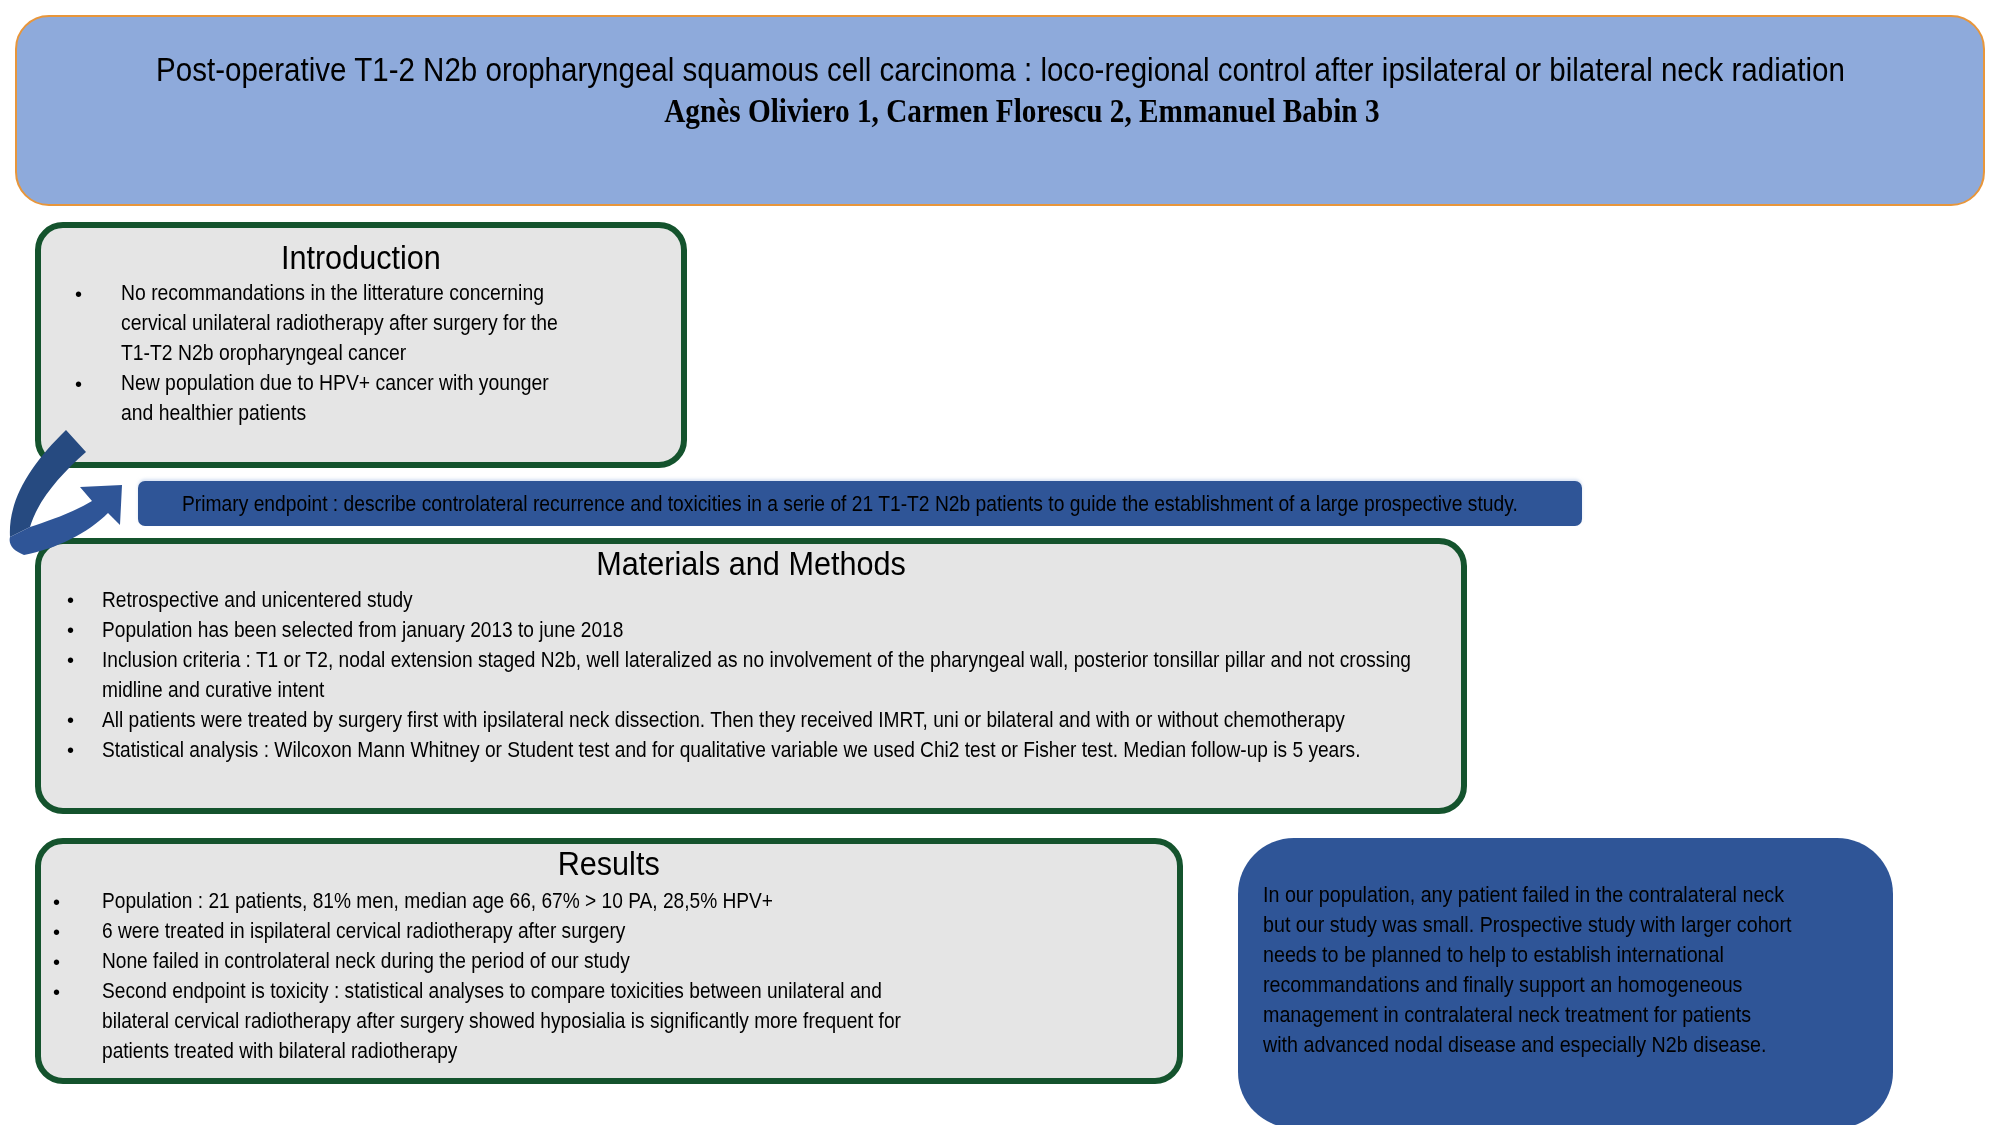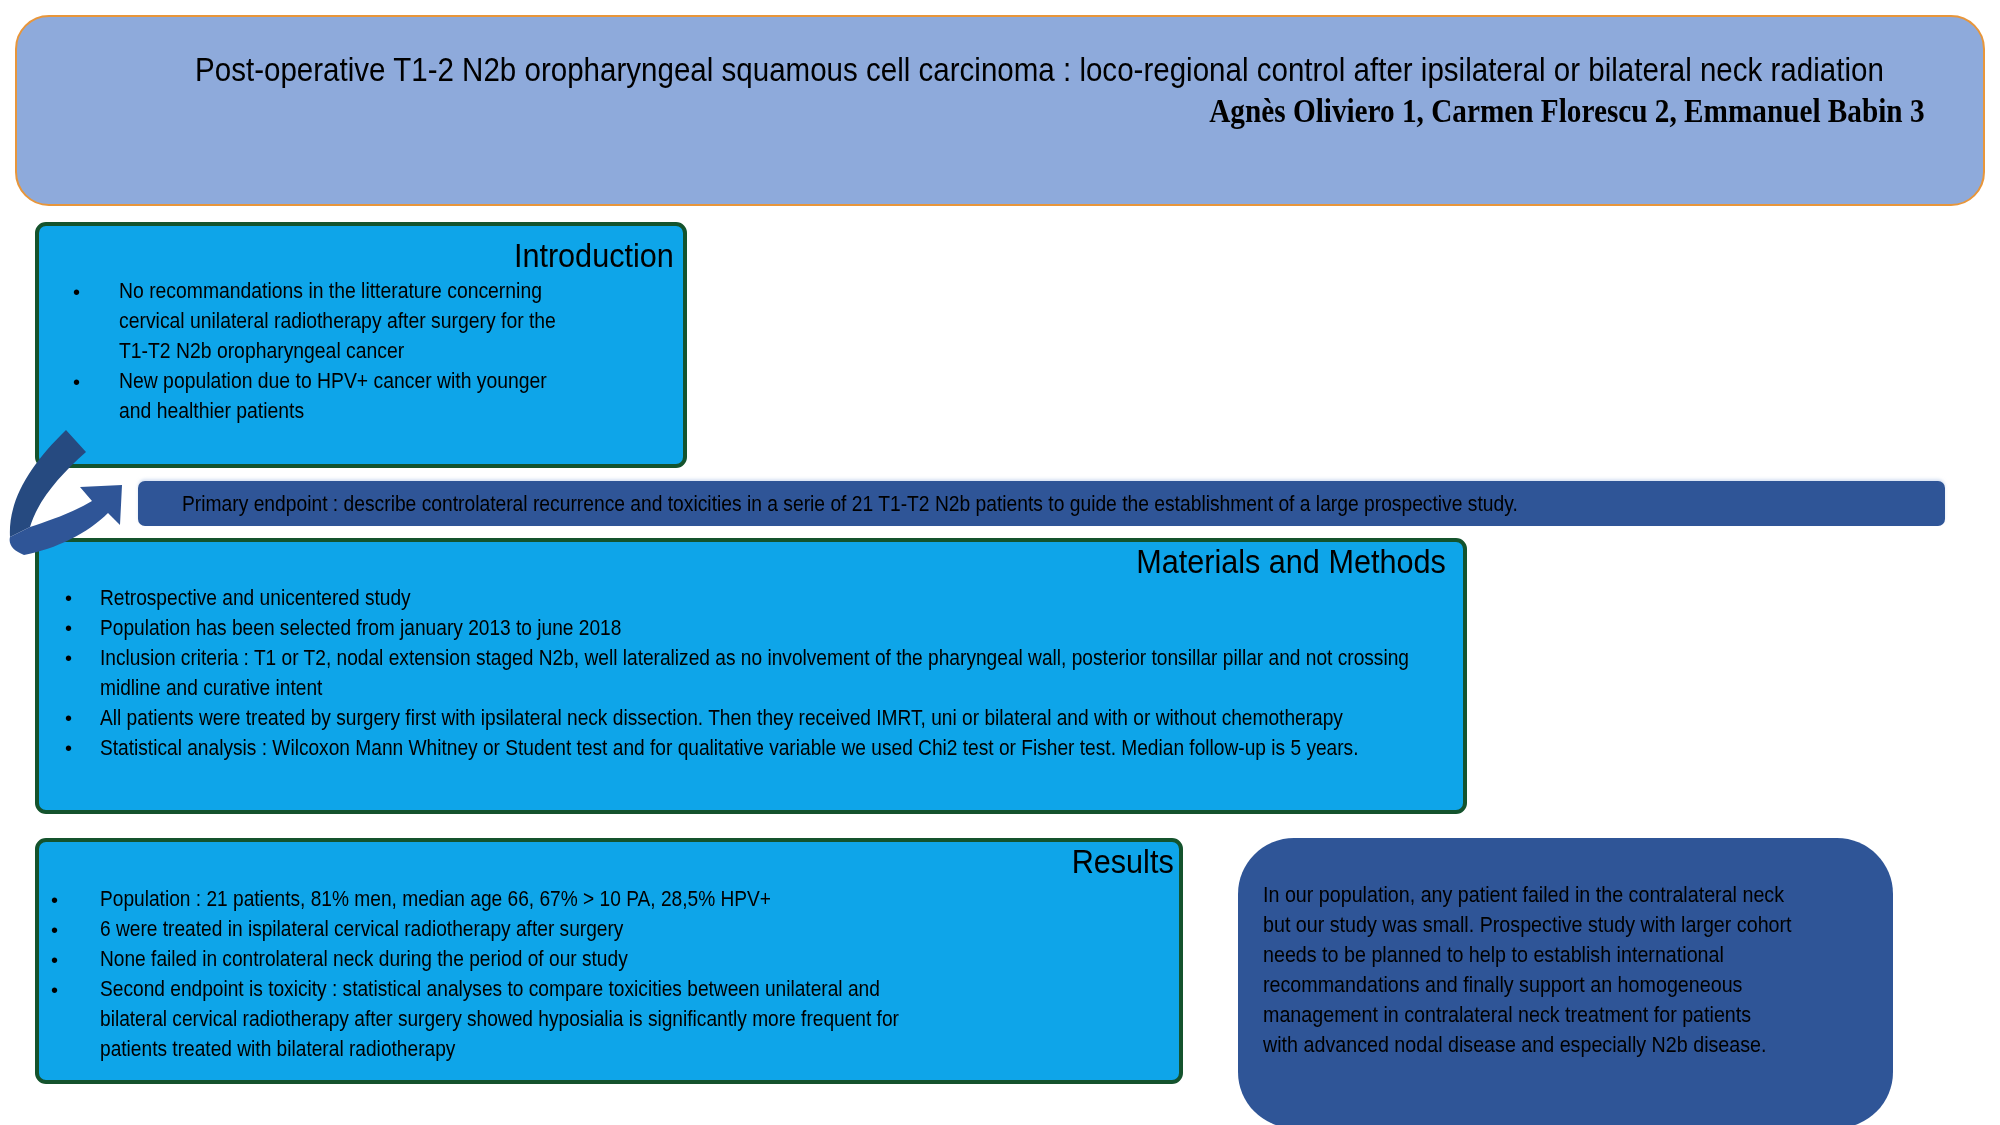--- a/index.html
+++ b/index.html
@@ -8,39 +8,39 @@
     background:#ffffff;
     font-family:"Liberation Sans", sans-serif;
     color:#000;
   }
   .box { position:absolute; box-sizing:border-box; }
   .header {
     left:15px; top:15px; width:1970px; height:191px;
     background:#8EAADB; border:2.5px solid #E8963A; border-radius:34px;
   }
   .panel {
-    background:#0ea5e9; border:4px solid #14532d; border-radius:11px;
+    background:#e5e5e5; border:6px solid #14532d; border-radius:28px;
   }
   .intro   { left:35px;  top:222px; width:652px;  height:246px; }
   .methods { left:35px;  top:538px; width:1432px; height:276px; }
   .results { left:35px;  top:838px; width:1148px; height:246px; }
   .conclusion {
     left:1238px; top:838px; width:655px; height:290px;
     background:#2F5597; border-radius:56px; border:none;
   }
   .endpoint {
-    left:138px; top:481px; width:1807px; height:45px;
+    left:138px; top:481px; width:1444px; height:45px;
     background:#2F5597; border-radius:7px;
     box-shadow:0 -2px 3px rgba(180,199,231,0.5);
   }
   .line {
     position:absolute; white-space:nowrap; transform-origin:left center;
   }
   .center-line {
-    position:absolute; left:0; right:0; text-align:right; white-space:nowrap;
+    position:absolute; left:0; right:0; text-align:center; white-space:nowrap;
   }
   .cx { display:inline-block; transform-origin:center center; }
   .title-text { font-size:33px; }
   .authors-text { font-family:"Liberation Serif", serif; font-weight:bold; font-size:34px; }
   .affil-text { font-family:"Liberation Serif", serif; font-style:italic; font-size:22px; color:#7E8A9A; }
   .heading { font-size:34px; }
   .body-text { font-size:22px; }
   .bullet { position:absolute; font-size:20px; }
   .arrow-svg { position:absolute; left:0; top:425px; width:140px; height:140px; overflow:visible; }
 </style>

